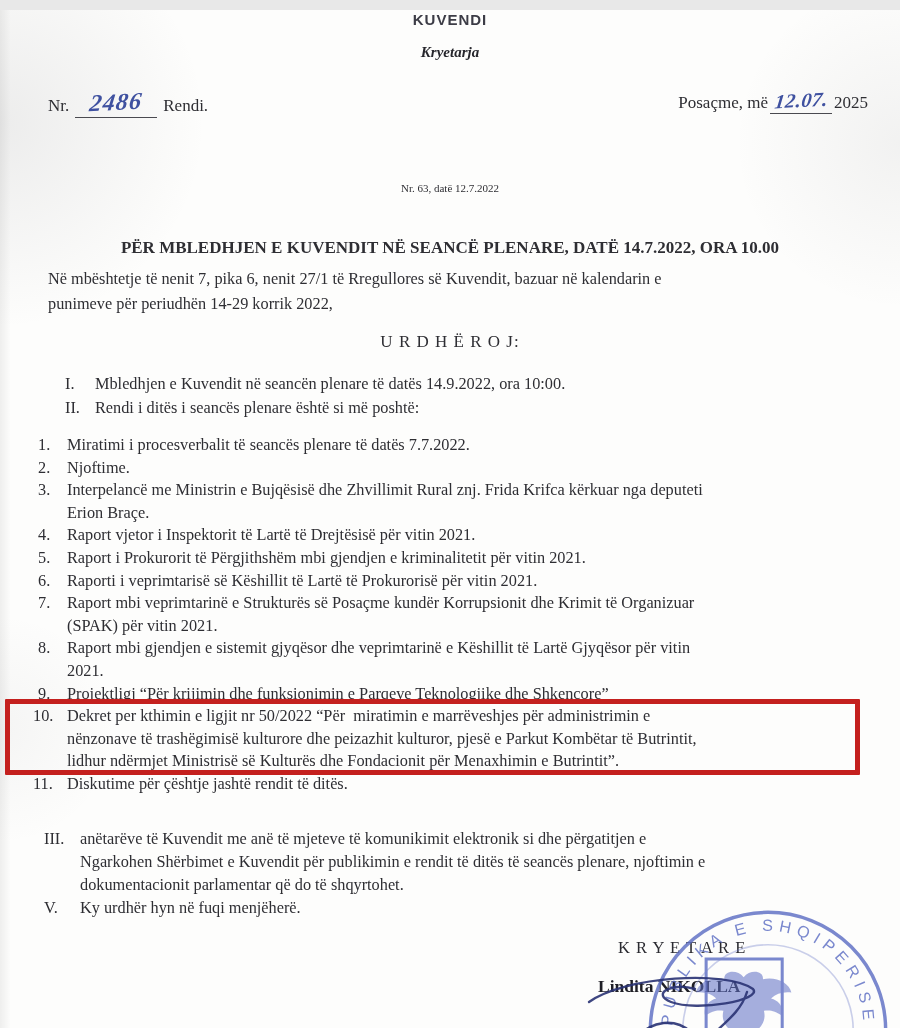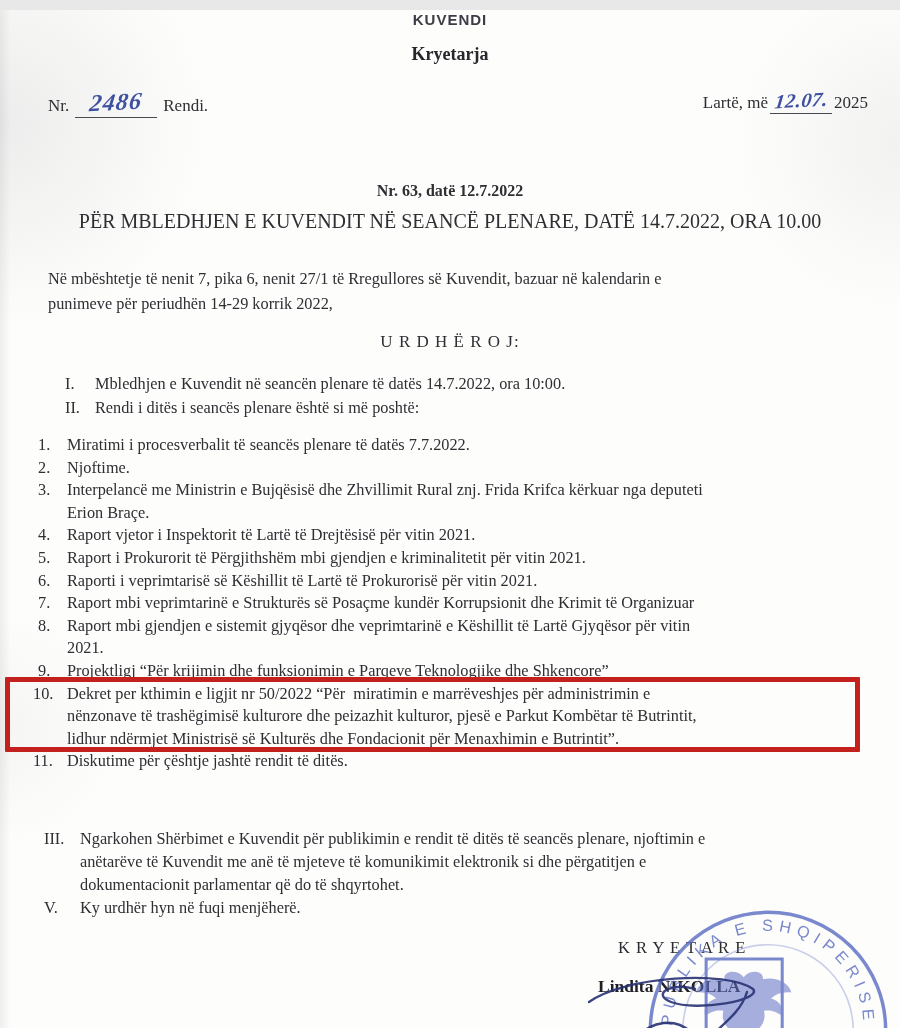--- a/index.html
+++ b/index.html
@@ -16,38 +16,38 @@
       #fdfdfc;
     font-family:"Liberation Serif", serif;
     color:#2e2e33;
     font-size:16.3px;
   }
   .abs{position:absolute;}
   .center{left:0;right:0;text-align:center;}
   .line{white-space:pre;}
 
   .hdr-institution{top:1px;font-family:"Liberation Sans",sans-serif;font-weight:bold;font-size:15px;letter-spacing:1px;color:#3c3c46;}
-  .hdr-office{top:34px;font-weight:bold;font-size:18px;color:#26262c;}
+  .hdr-office{top:34px;font-weight:bold;font-style:italic;font-size:15px;color:#26262c;}
 
   .proto-left{top:80px;left:48px;font-size:17px;}
   .proto-right{top:80px;right:32px;font-size:17px;}
   .hw-underline{display:inline-block;border-bottom:1.6px solid #4a4a50;text-align:center;vertical-align:baseline;}
   .hw-underline.nr{min-width:82px;margin:0 6px;}
   .hw-underline.dt{min-width:62px;margin:0 2px;}
   .hand{
     position:relative;top:-1px;display:inline-block;
     color:#3f51a0;font-style:italic;font-weight:bold;
     transform:skewX(-10deg) rotate(-3deg);
   }
   .hand.nr-val{font-size:24px;letter-spacing:1px;}
   .hand.dt-val{font-size:20px;letter-spacing:.5px;}
 
   .order-heading{top:147px;font-weight:bold;font-size:17.5px;letter-spacing:.6px;}
-  .order-sub{top:172px;font-size:16px;font-weight:bold;}
-  .order-title{top:200px;font-weight:normal;font-size:20px;}
+  .order-sub{top:172px;font-size:11px;}
+  .order-title{top:228px;font-weight:bold;font-size:17px;}
 
   .preamble{top:256px;left:48px;right:48px;line-height:25px;}
   .decree-word{top:322px;font-size:17px;letter-spacing:1px;}
 
   .roman-top{top:362px;left:65px;right:45px;line-height:24px;}
   .roman-row{position:relative;padding-left:30px;}
   .roman-row .num{position:absolute;left:0;}
 
   .agenda{top:424px;left:33px;width:830px;line-height:22.6px;}
   .agenda-item{position:relative;padding-left:34px;}
@@ -74,37 +74,37 @@
 
 <div class="page">
 
   <div class="abs center hdr-institution">KUVENDI</div>
   <div class="abs center hdr-office">Kryetarja</div>
 
   <div class="abs proto-left">
     <span>Nr.</span><span class="hw-underline nr"><span class="hand nr-val">2486</span></span><span>Rendi.</span>
   </div>
   <div class="abs proto-right">
-    <span>Lartë, më</span><span class="hw-underline dt"><span class="hand dt-val">12.07.</span></span><span>2025</span>
+    <span>Posaçme, më</span><span class="hw-underline dt"><span class="hand dt-val">12.07.</span></span><span>2025</span>
   </div>
 
   <div class="abs center order-sub">Nr. 63, datë 12.7.2022</div>
   <div class="abs center order-title">PËR MBLEDHJEN E KUVENDIT NË SEANCË PLENARE, DATË 14.7.2022, ORA 10.00</div>
 
   <div class="abs preamble">
     <div class="line">Në mbështetje të nenit 7, pika 6, nenit 27/1 të Rregullores së Kuvendit, bazuar në kalendarin e</div>
     <div class="line">punimeve për periudhën 14-29 korrik 2022,</div>
   </div>
 
   <div class="abs center decree-word">U R D H Ë R O J:</div>
 
   <div class="abs roman-top">
     <div class="roman-row">
       <span class="num">I.</span>
-      <span class="line">Mbledhjen e Kuvendit në seancën plenare të datës 14.7.2022, ora 10:00.</span>
+      <span class="line">Mbledhjen e Kuvendit në seancën plenare të datës 14.9.2022, ora 10:00.</span>
     </div>
     <div class="roman-row">
       <span class="num">II.</span>
       <span class="line">Rendi i ditës i seancës plenare është si më poshtë:</span>
     </div>
   </div>
 
   <div class="abs agenda">
 
     <div class="agenda-item one">
@@ -134,20 +134,21 @@
     </div>
 
     <div class="agenda-item one">
       <span class="num">6.</span>
       <div class="line">Raporti i veprimtarisë së Këshillit të Lartë të Prokurorisë për vitin 2021.</div>
     </div>
 
     <div class="agenda-item one">
       <span class="num">7.</span>
       <div class="line">Raport mbi veprimtarinë e Strukturës së Posaçme kundër Korrupsionit dhe Krimit të Organizuar</div>
+      <div class="line">(SPAK) për vitin 2021.</div>
     </div>
 
     <div class="agenda-item one">
       <span class="num">8.</span>
       <div class="line">Raport mbi gjendjen e sistemit gjyqësor dhe veprimtarinë e Këshillit të Lartë Gjyqësor për vitin</div>
       <div class="line">2021.</div>
     </div>
 
     <div class="agenda-item one">
       <span class="num">9.</span>
@@ -165,22 +166,22 @@
     <div class="agenda-item two">
       <span class="num">11.</span>
       <div class="line">Diskutime për çështje jashtë rendit të ditës.</div>
     </div>
 
   </div>
 
   <div class="abs roman-bottom">
     <div class="roman-row">
       <span class="num">III.</span>
+      <div class="line">anëtarëve të Kuvendit me anë të mjeteve të komunikimit elektronik si dhe përgatitjen e</div>
       <div class="line">Ngarkohen Shërbimet e Kuvendit për publikimin e rendit të ditës të seancës plenare, njoftimin e</div>
-      <div class="line">anëtarëve të Kuvendit me anë të mjeteve të komunikimit elektronik si dhe përgatitjen e</div>
       <div class="line">dokumentacionit parlamentar që do të shqyrtohet.</div>
     </div>
     <div class="roman-row v-row">
       <span class="num">V.</span>
       <div class="line">Ky urdhër hyn në fuqi menjëherë.</div>
     </div>
   </div>
 
   <div class="abs sig-role">K R Y E T A R E</div>
   <div class="abs sig-name">Lindita NIKOLLA</div>

